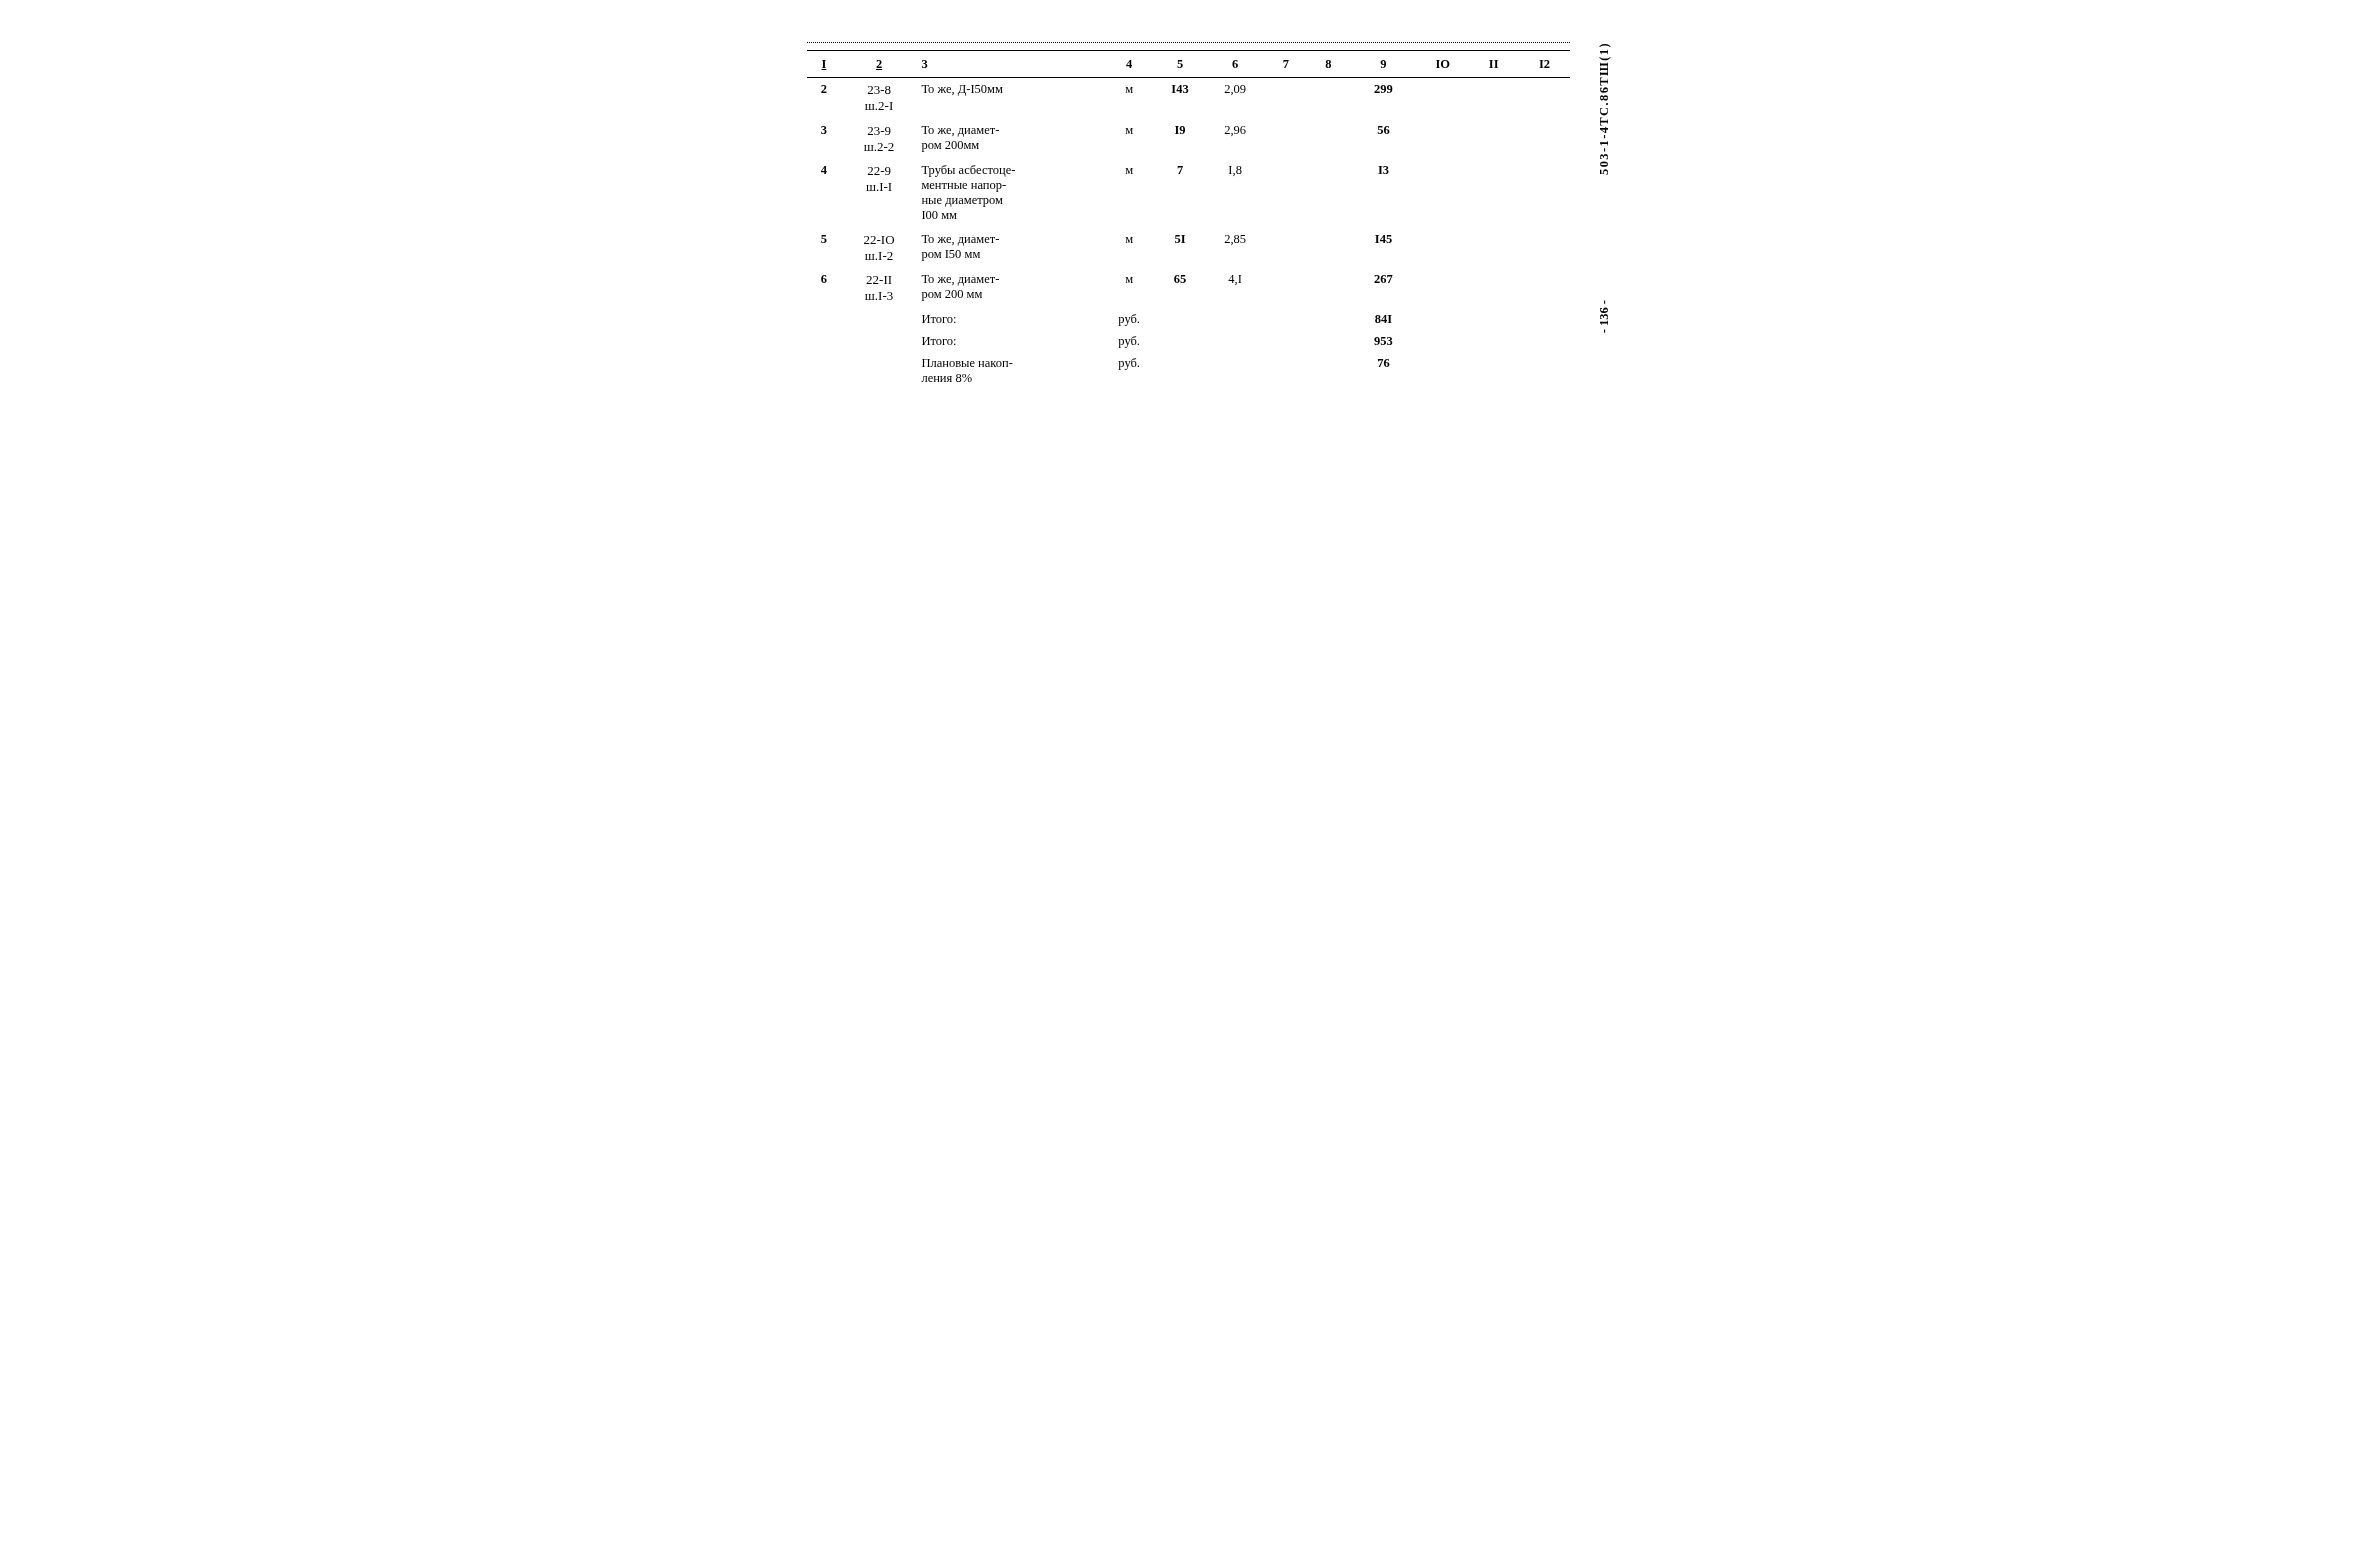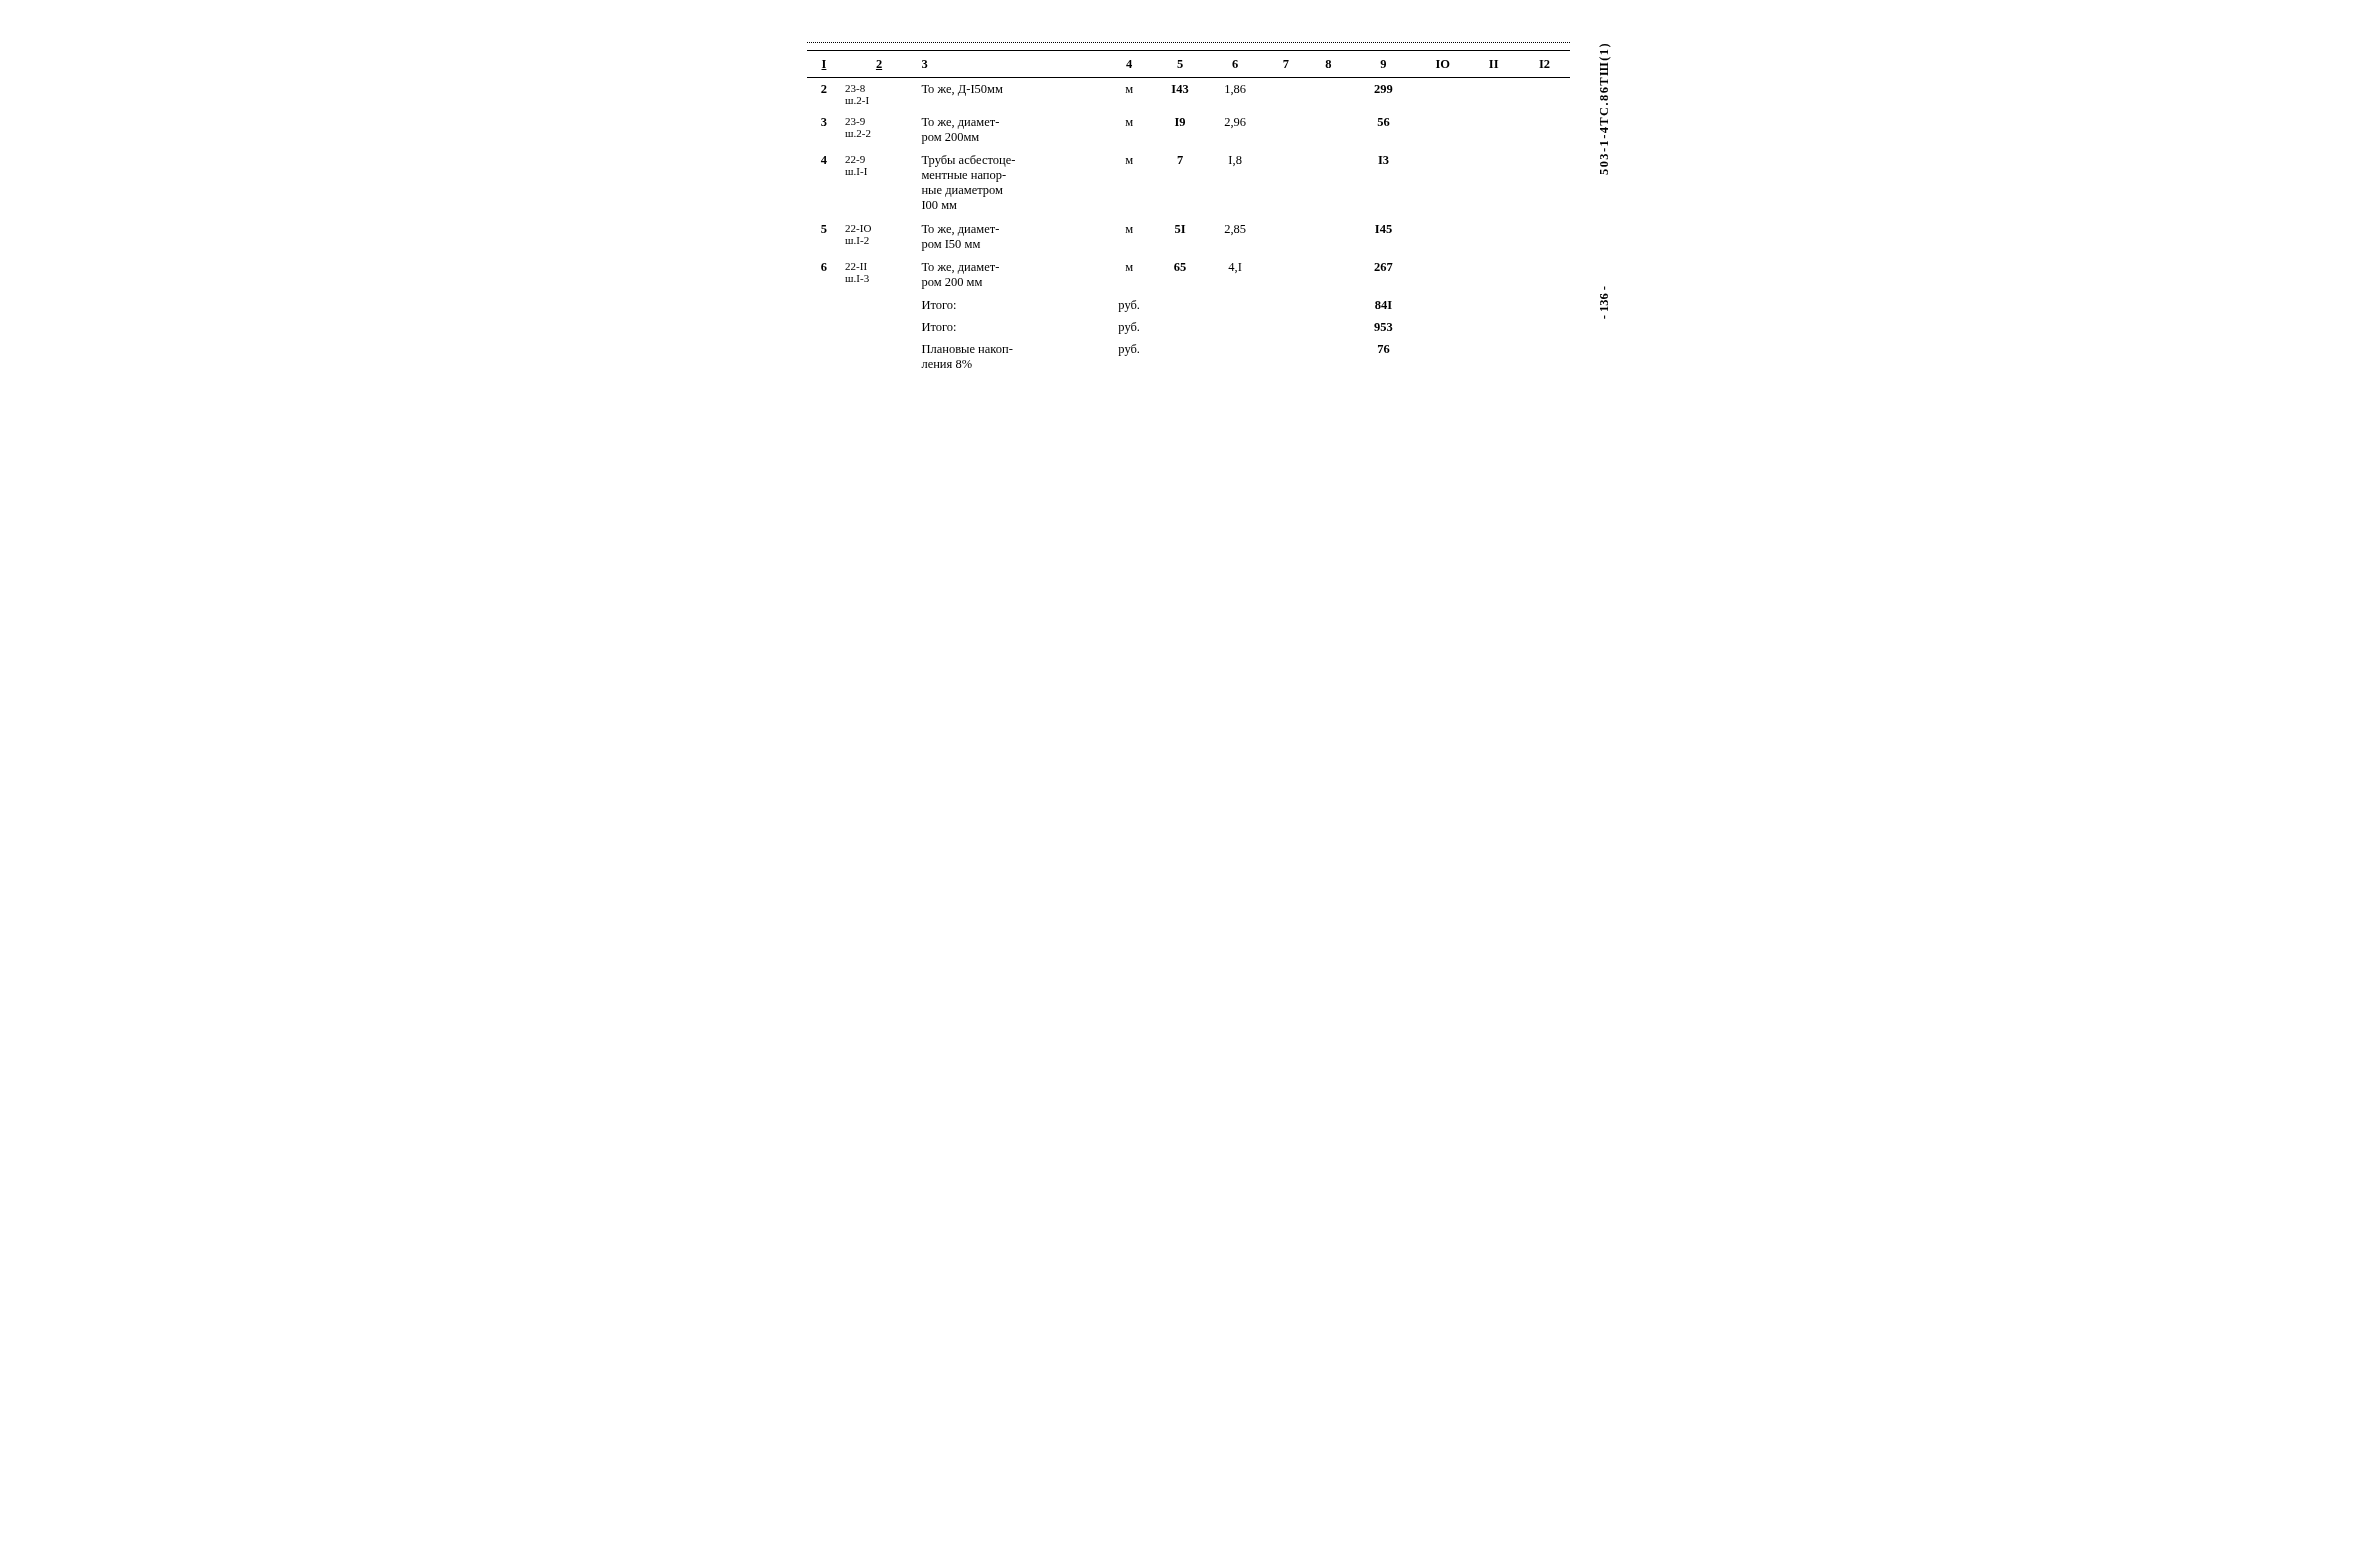--- a/index.html
+++ b/index.html
@@ -92,22 +92,22 @@
       padding: 4.2px 4.2px;
       vertical-align: top;
       font-size: 12.5px;
     }
 
     tbody tr td:nth-child(1) {
       text-align: center;
       font-weight: bold;
     }
     tbody tr td:nth-child(2) {
-      text-align: left;
-      font-size: 11px;
+      text-align: center;
+      font-size: 13px;
     }
     tbody tr td:nth-child(3) {
       text-align: left;
     }
     tbody tr td:nth-child(4) {
       text-align: center;
     }
     tbody tr td:nth-child(5) {
       text-align: center;
       font-weight: bold;
@@ -169,21 +169,21 @@
       </tr>
     </thead>
     <tbody id="table-body">
     <tr>
           <td style="white-space: pre-line;">2</td>
           <td style="white-space: pre-line;">23-8
 ш.2-I</td>
           <td style="white-space: pre-line;">То же, Д-I50мм</td>
           <td style="white-space: pre-line;">м</td>
           <td style="white-space: pre-line;">I43</td>
-          <td style="white-space: pre-line;">1,86</td>
+          <td style="white-space: pre-line;">2,09</td>
           <td style="white-space: pre-line;"></td>
           <td style="white-space: pre-line;"></td>
           <td style="white-space: pre-line;">299</td>
           <td style="white-space: pre-line;"></td>
           <td style="white-space: pre-line;"></td>
           <td style="white-space: pre-line;"></td>
         </tr>
         <tr>
           <td style="white-space: pre-line;">3</td>
           <td style="white-space: pre-line;">23-9

